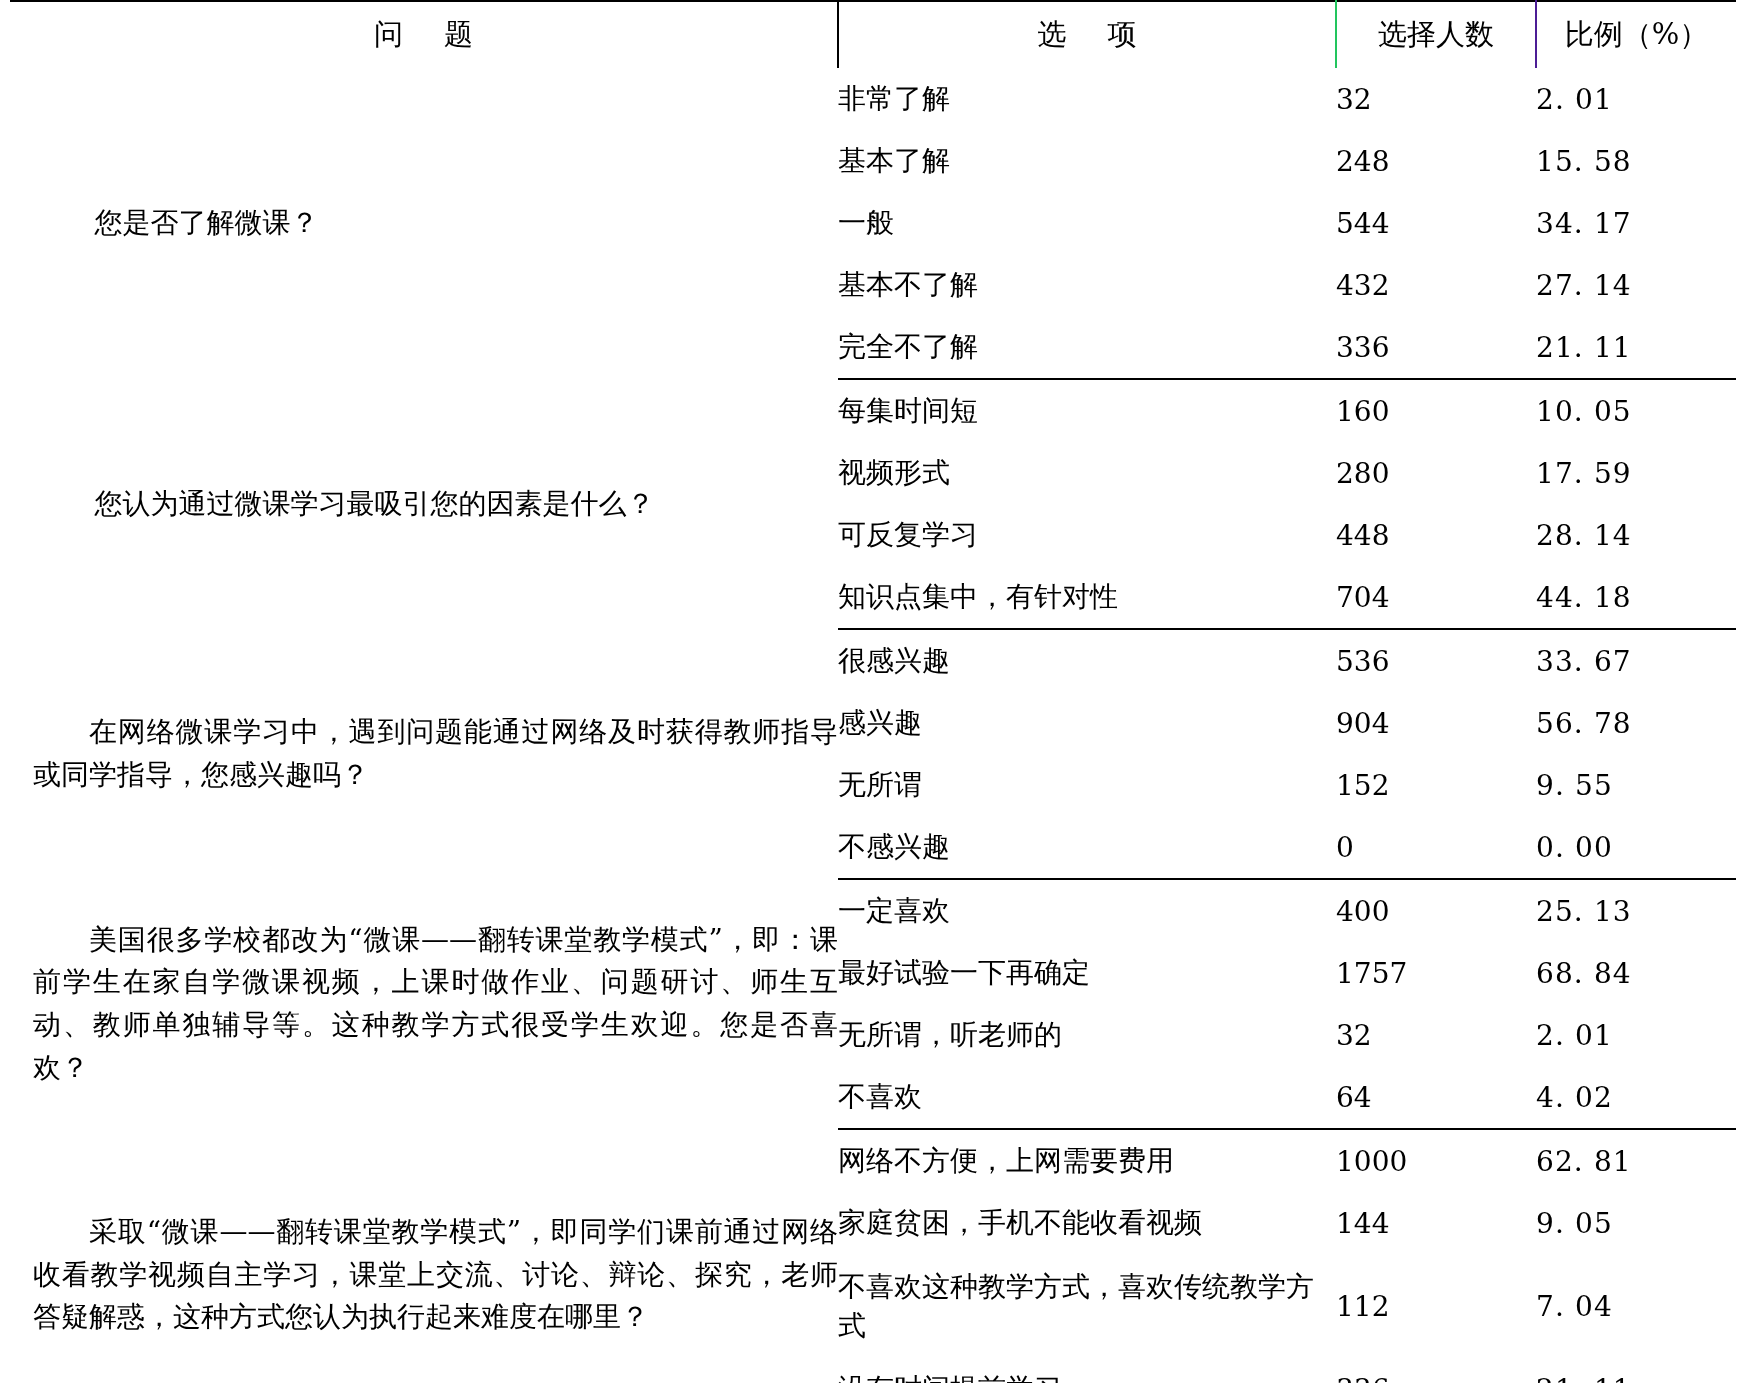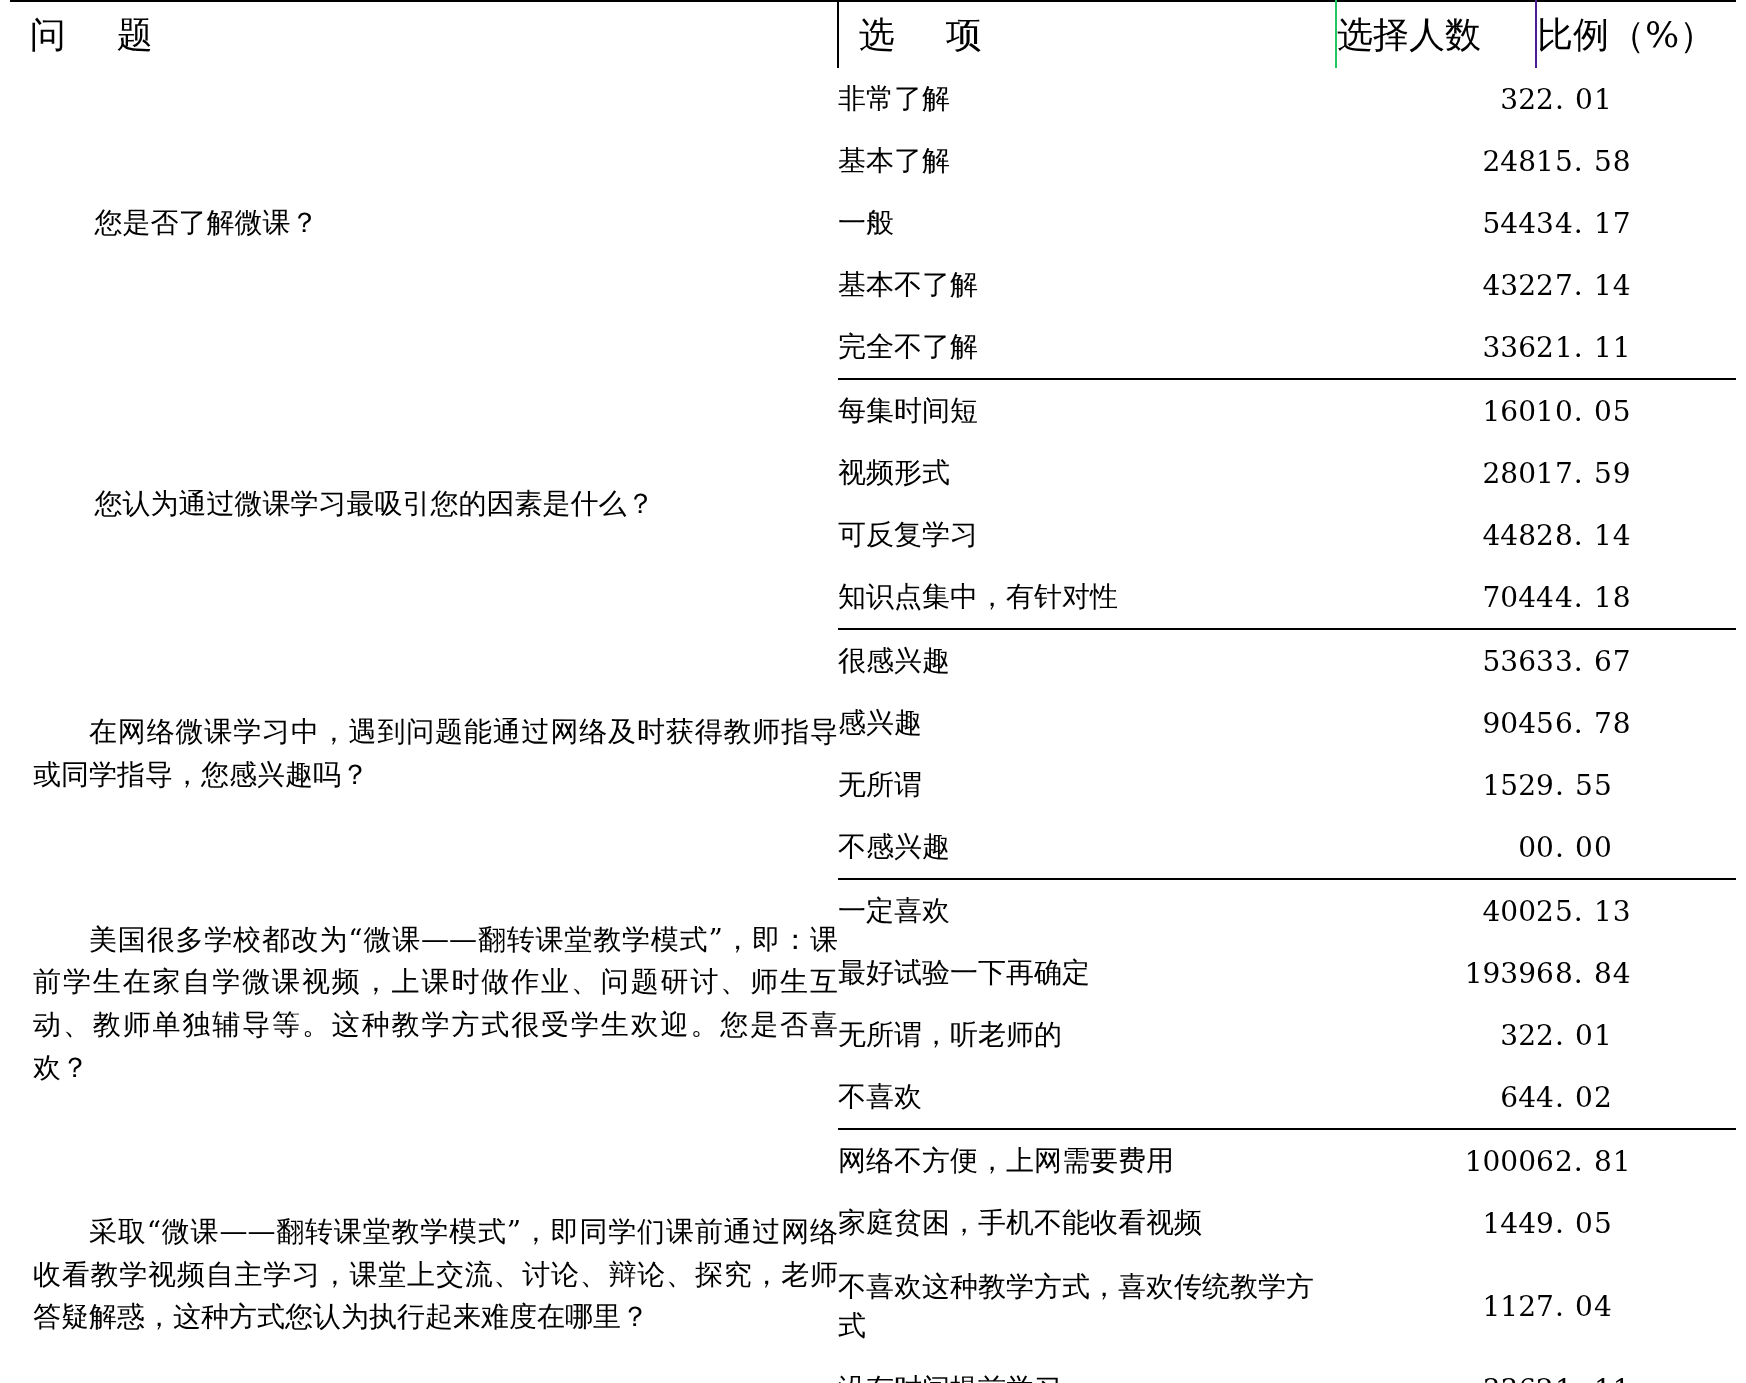--- a/index.html
+++ b/index.html
@@ -32,22 +32,22 @@
   table.survey th, table.survey td {
     border: 0;
     padding: 0;
     vertical-align: middle;
   }
   
   thead th {
     font-weight: normal;
     height: 66px;
     border-bottom: 2px solid #000;
-    text-align: left;
-    font-size: 36px;
+    text-align: center;
+    font-size: 29px;
   }
   thead th.hq {
     border-right: 2px solid #000;
     letter-spacing: 0.55em;
     text-indent: 0.55em;
   }
   thead th.hopt {
     border-right: 2px solid #22c55e;
     letter-spacing: 0.55em;
     text-indent: 0.55em;
@@ -82,21 +82,21 @@
   }
   td.optcell {
     border-right: 2px solid #000;
     border-bottom: 1px solid #000;
     padding: 6px 10px 6px 28px;
     line-height: 1.4;
   }
   td.numcell {
     border-right: 2px solid #000;
     border-bottom: 1px solid #000;
-    text-align: right;
+    text-align: left;
   }
   td.pctcell {
     border-bottom: 1px solid #000;
     letter-spacing: 0.04em;
   }
   tr.group-end td.optcell,
   tr.group-end td.numcell,
   tr.group-end td.pctcell {
     border-bottom: 2px solid #000;
   }
@@ -206,21 +206,21 @@
       <tr>
         <td class="qcell" rowspan="4">
             <span class="qtext">美国很多学校都改为“微课——翻转课堂教学模式”，即：课前学生在家自学微课视频，上课时做作业、问题研讨、师生互动、教师单独辅导等。这种教学方式很受学生欢迎。您是否喜欢？</span>
           </td>
         <td class="optcell">一定喜欢</td>
         <td class="numcell num">400</td>
         <td class="pctcell num">25. 13</td>
       </tr>
       <tr>
         <td class="optcell">最好试验一下再确定</td>
-        <td class="numcell num">1939</td>
+        <td class="numcell num">1757</td>
         <td class="pctcell num">68. 84</td>
       </tr>
       <tr>
         <td class="optcell">无所谓，听老师的</td>
         <td class="numcell num">32</td>
         <td class="pctcell num">2. 01</td>
       </tr>
       <tr class="group-end">
         <td class="optcell">不喜欢</td>
         <td class="numcell num">64</td>

